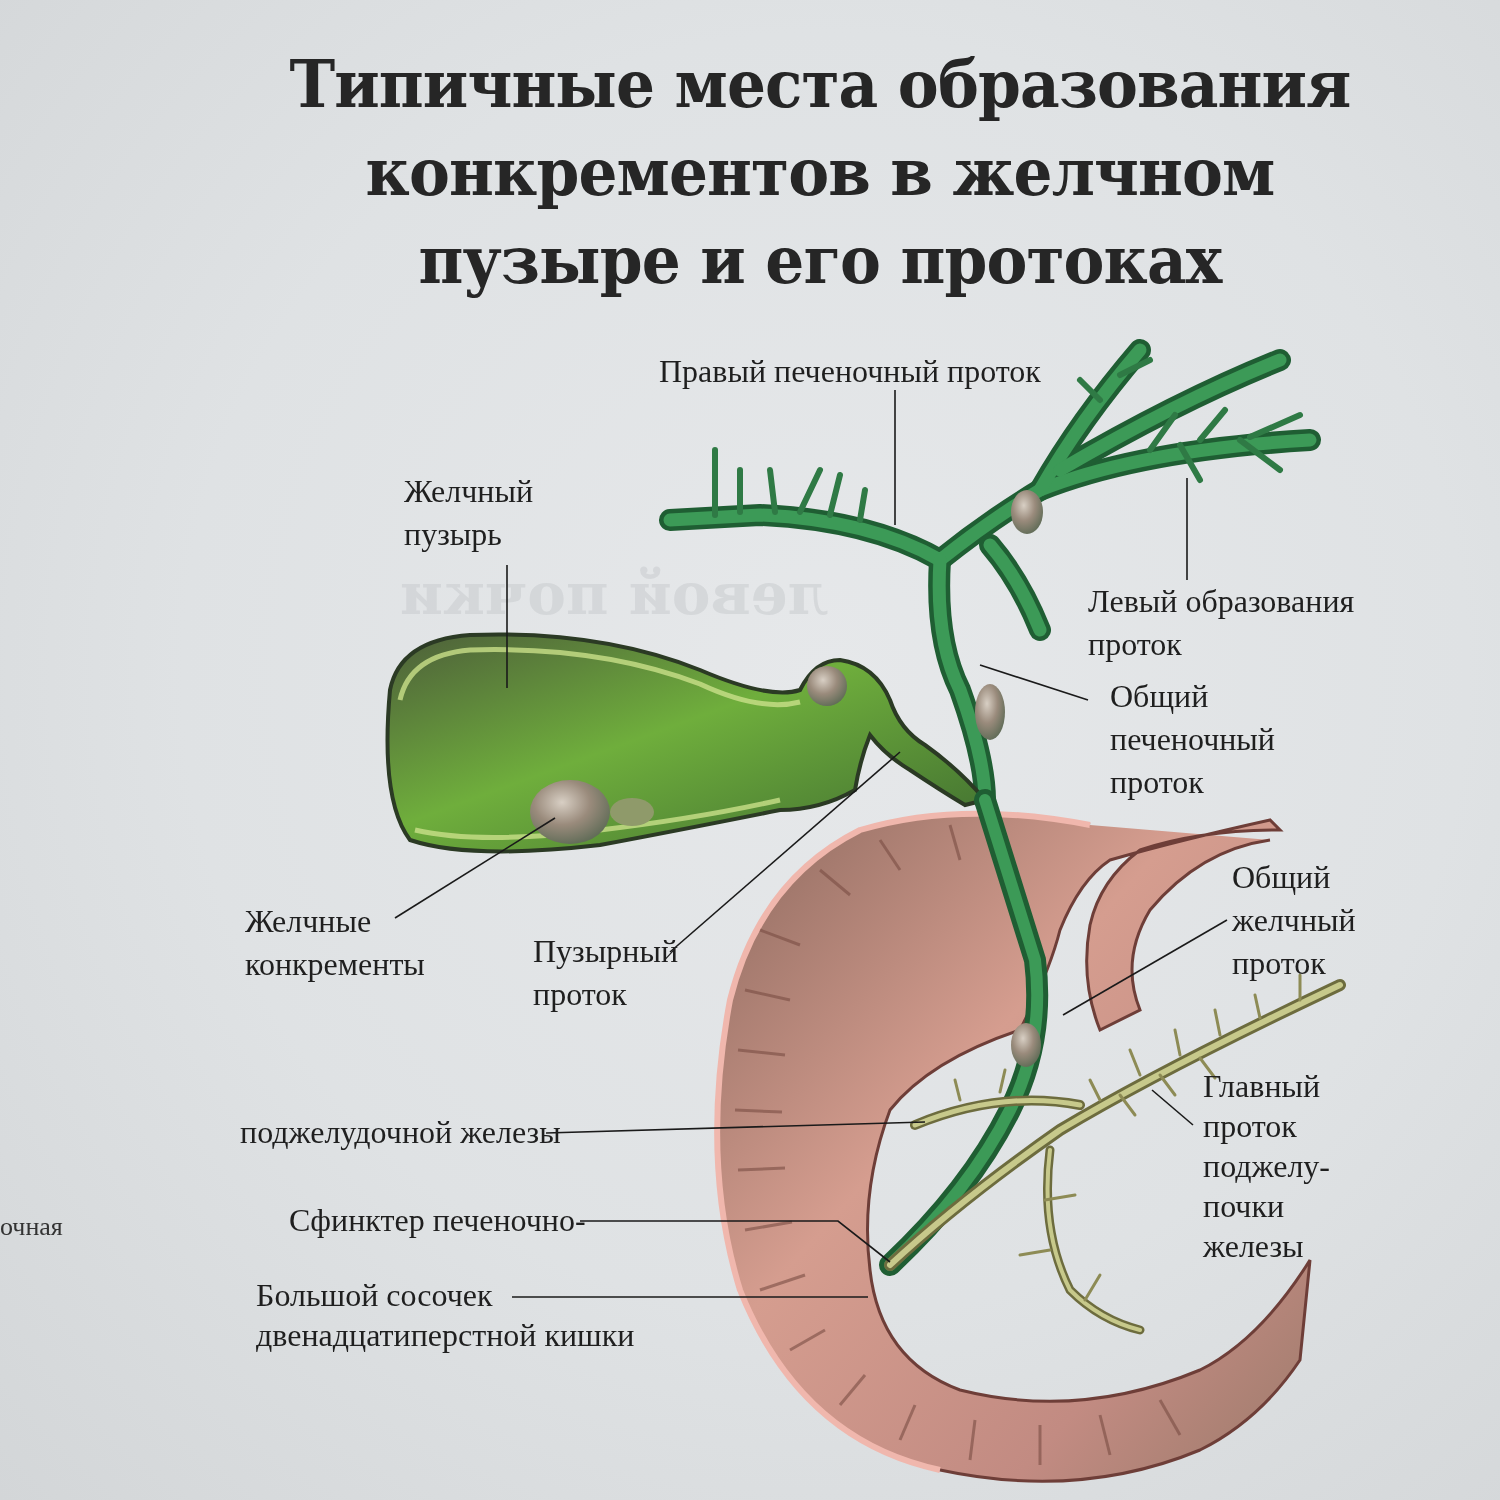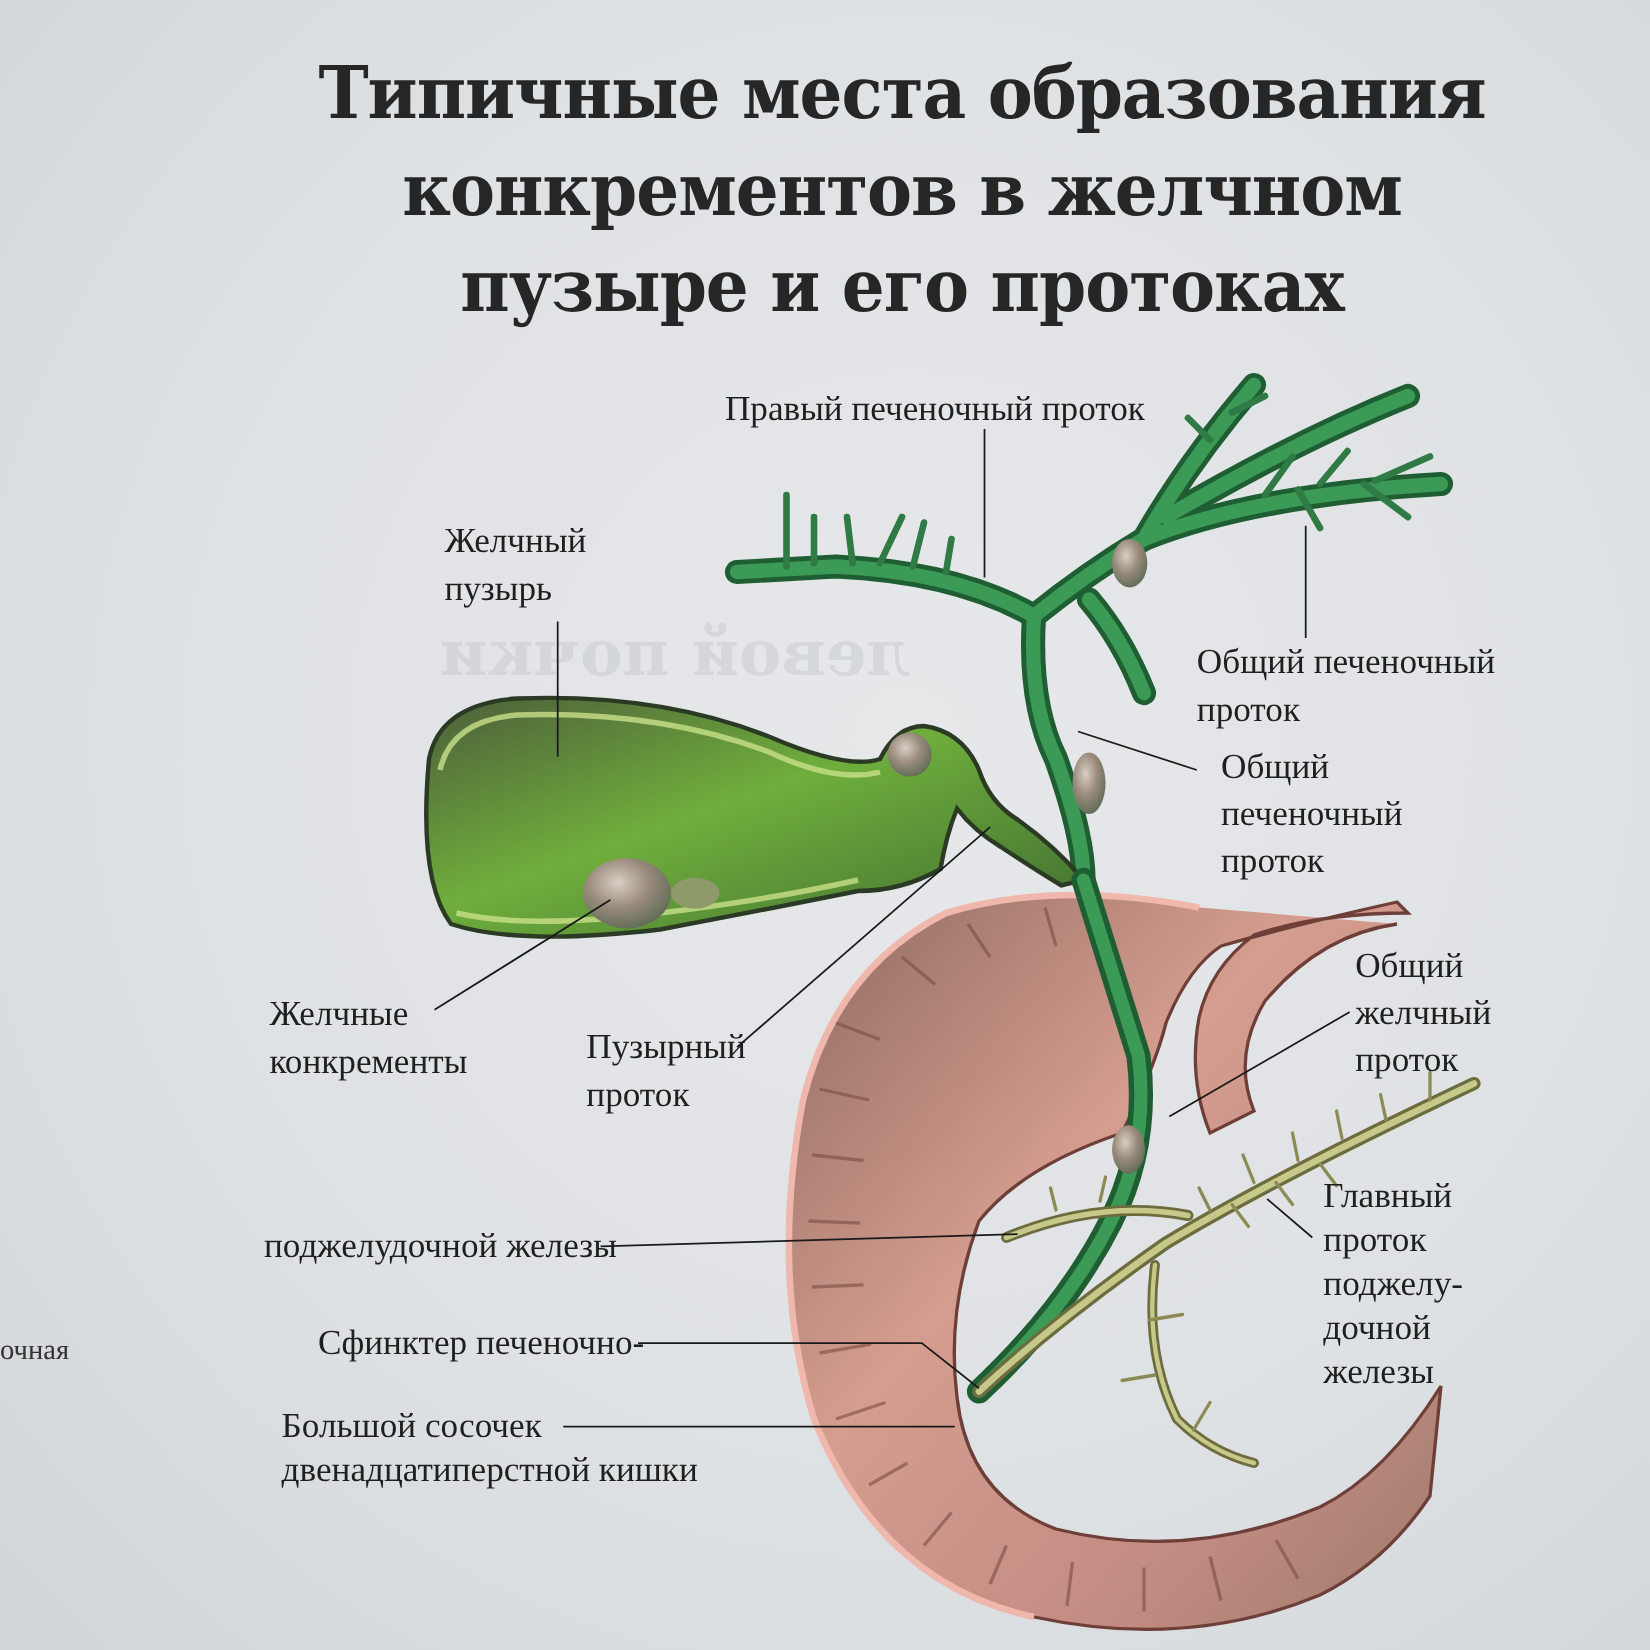--- a/index.html
+++ b/index.html
@@ -196,21 +196,21 @@
 <div class="label" style="left:659px; top:350px;">
   <span>Правый печеночный проток</span>
 </div>
 
 <div class="label" style="left:404px; top:470px;">
   <span>Желчный</span>
   <span>пузырь</span>
 </div>
 
 <div class="label" style="left:1088px; top:580px;">
-  <span>Общий печеночный</span>
+  <span>Левый образования</span>
   <span>проток</span>
 </div>
 
 <div class="label" style="left:1110px; top:675px;">
   <span>Общий</span>
   <span>печеночный</span>
   <span>проток</span>
 </div>
 
 <div class="label" style="left:245px; top:900px;">
@@ -226,21 +226,21 @@
 <div class="label" style="left:1232px; top:856px;">
   <span>Общий</span>
   <span>желчный</span>
   <span>проток</span>
 </div>
 
 <div class="label" style="left:1203px; top:1066px; line-height:40px;">
   <span>Главный</span>
   <span>проток</span>
   <span>поджелу-</span>
-  <span>дочной</span>
+  <span>почки</span>
   <span>железы</span>
 </div>
 
 <div class="label" style="left:240px; top:1112px; line-height:40px;">
   <span>поджелудочной железы</span>
 </div>
 
 <div class="label" style="left:248px; top:1200px; line-height:40px;margin-left:41px;">
   <span>Сфинктер печеночно-</span>
 </div>

